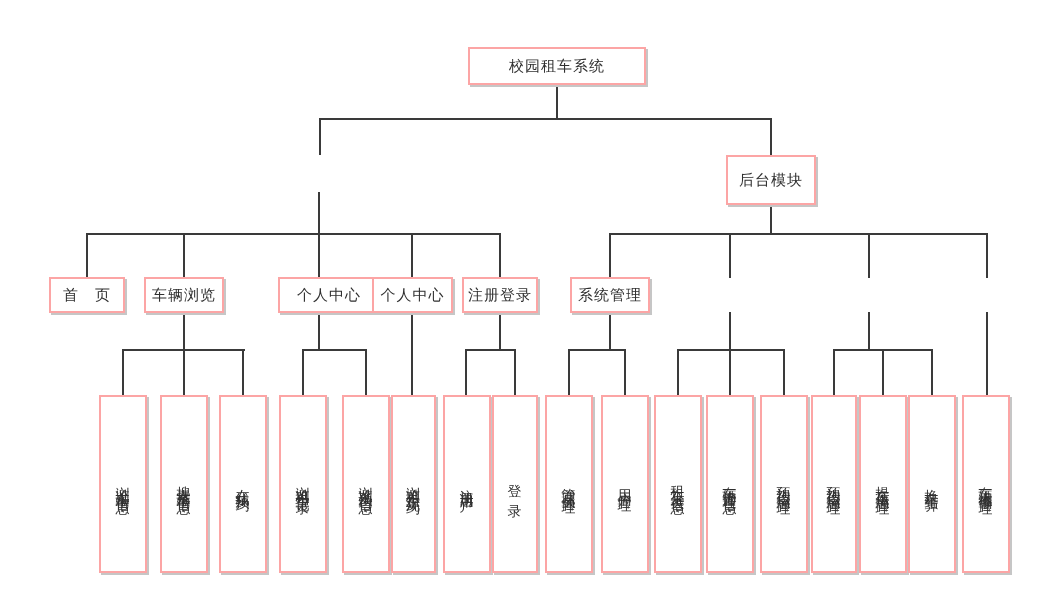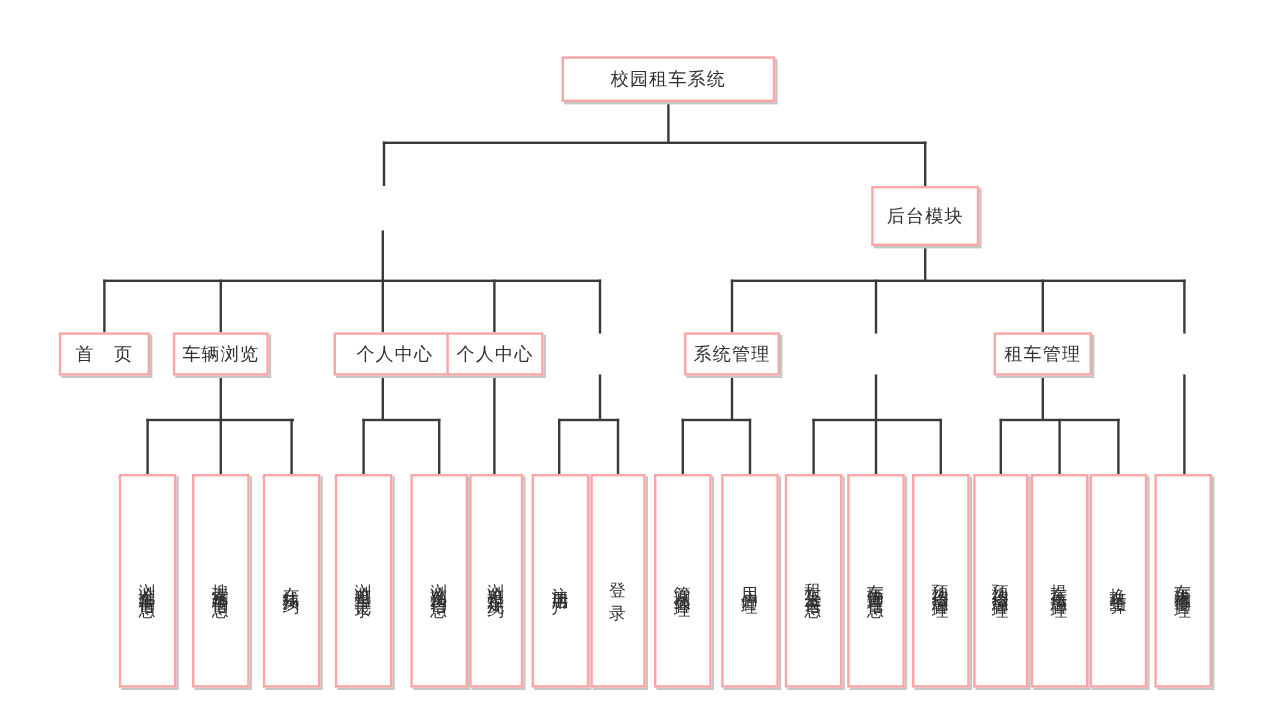--- a/index.html
+++ b/index.html
@@ -92,26 +92,26 @@
   </div>
   <div class="node" style="left:144px;top:277px;width:80px;height:36px">
     <span>车辆浏览</span>
   </div>
   <div class="node" style="left:278px;top:277px;width:102px;height:36px">
     <span>个人中心</span>
   </div>
   <div class="node" style="left:372px;top:277px;width:81px;height:36px">
     <span>个人中心</span>
   </div>
+  <div class="node" style="left:462px;top:277px;width:76px;height:36px">
+    <span>注册登录</span>
+  </div>
 
   <div class="node" style="left:570px;top:277px;width:80px;height:36px">
     <span>系统管理</span>
-  </div>
-  <div class="node" style="left:828px;top:277px;width:82px;height:36px">
-    <span>租车管理</span>
   </div>
 
   <div class="node leaf" style="left:99px;top:395px;width:48px;height:178px">
     <span class="vtxt">浏览车辆信息</span>
   </div>
   <div class="node leaf" style="left:160px;top:395px;width:48px;height:178px">
     <span class="vtxt">搜索车辆信息</span>
   </div>
   <div class="node leaf" style="left:219px;top:395px;width:48px;height:178px">
     <span class="vtxt">在线预约</span>

